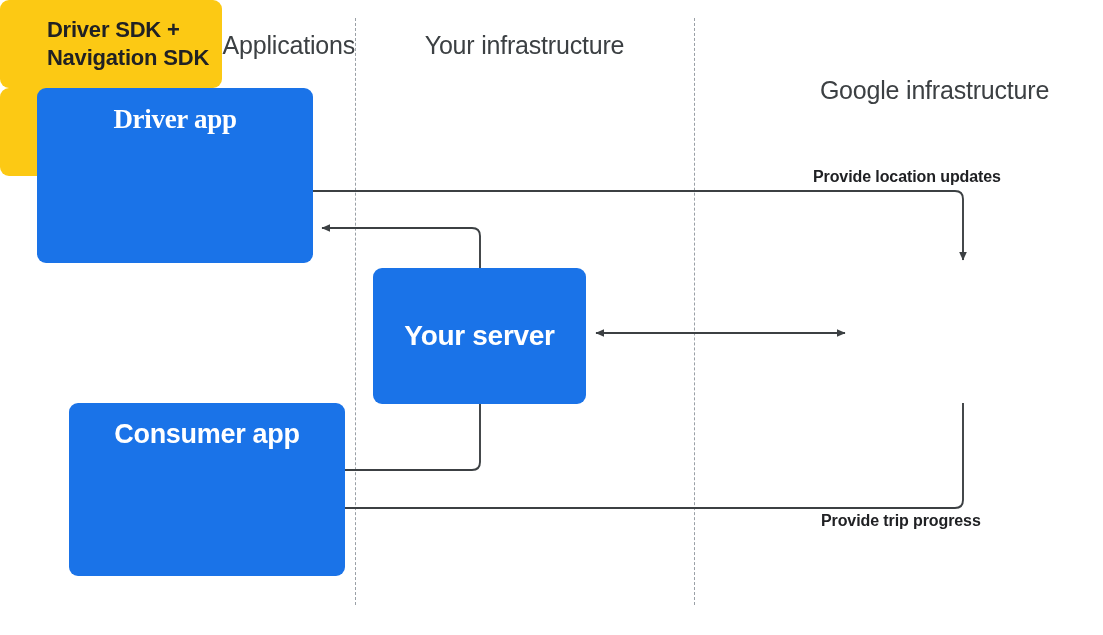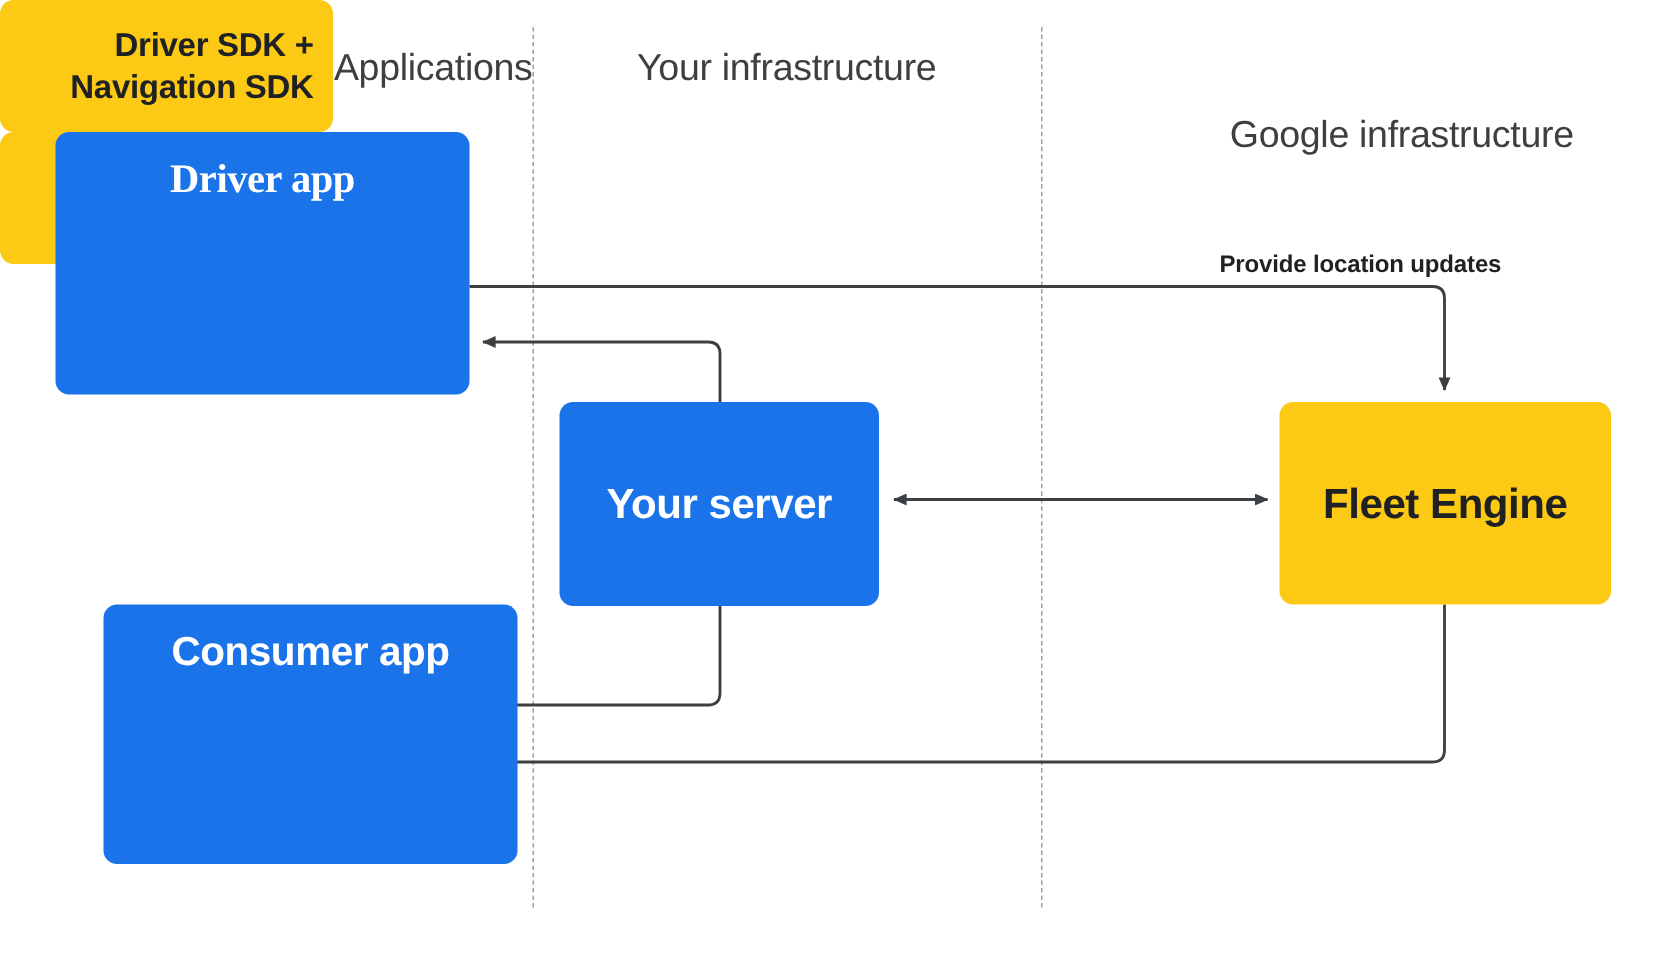--- a/index.html
+++ b/index.html
@@ -65,21 +65,21 @@
     font-size: 27px;
     font-weight: 700;
     letter-spacing: -0.3px;
     white-space: nowrap;
   }
   .sdk-label {
     color: #202124;
     font-size: 22px;
     font-weight: 700;
     line-height: 1.28;
-    text-align: right;
+    text-align: left;
     letter-spacing: -0.2px;
     white-space: pre-line;
     margin-left: 34px;
   }
   .plain-title {
     color: #ffffff;
     font-size: 28px;
     font-weight: 700;
     letter-spacing: -0.3px;
     white-space: nowrap;
@@ -174,19 +174,17 @@
   </div>
   <div class="box-yellow" id="box-consumer-sdk">
     <div class="sdk-label">Consumer SDK +
 Navigation SDK</div>
   </div>
 
   <div class="box box-blue" id="box-your-server">
     <div class="plain-title">Your server</div>
   </div>
 
-  <div class="box box-yellow" id="box-fleet-engine">
-    <div class="plain-title-dark">Fleet Engine</div>
-  </div>
 
   <div class="edge-label" id="label-location-updates">Provide location updates</div>
+  <div class="edge-label" id="label-trip-progress">Provide trip progress</div>
 
 </div>
 
 </body></html>

